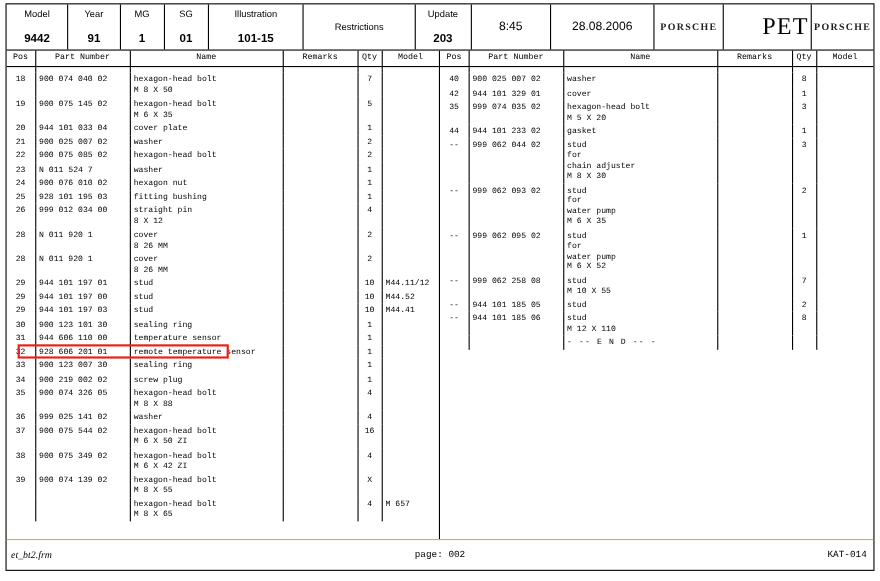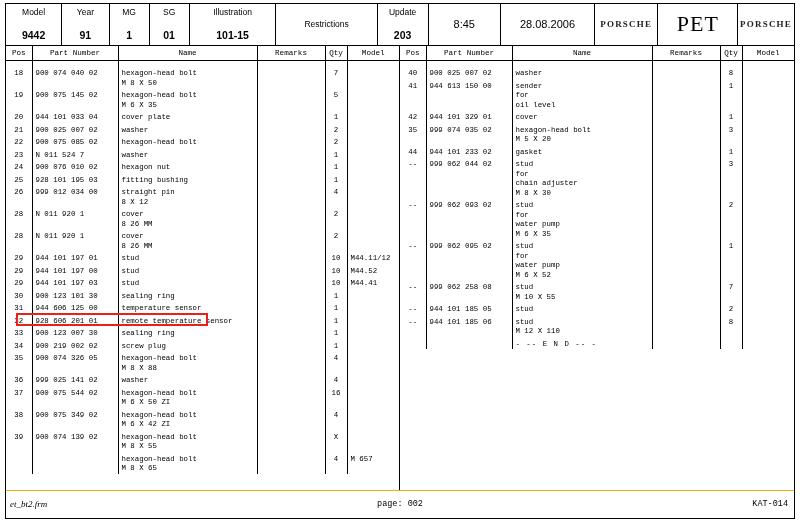--- a/index.html
+++ b/index.html
@@ -17,21 +17,21 @@
   .h-mg{width:44px;}
   .h-sg{width:44px;}
   .h-illu{width:96px;}
   .h-restr{width:112px;justify-content:center;}
   .h-restr .lab{font-size:8.5px;text-align:center;}
   .h-upd{width:56px;}
   .h-time{width:80px;justify-content:center;}
   .h-date{width:104px;justify-content:center;}
   .h-time .val,.h-date .val{font-size:11px;font-weight:normal;}
   .h-brand1{width:70px;justify-content:center;}
-  .h-pet{width:88px;justify-content:center;}
+  .h-pet{width:88px;justify-content:center;align-items:flex-end;}
   .h-brand2{flex:1;justify-content:center;border-right:none;}
   .brandtxt{font-family:"Liberation Serif",serif;font-size:9px;letter-spacing:1.2px;color:#222;font-weight:bold;}
   .pettxt{font-family:"Liberation Serif",serif;font-size:22px;letter-spacing:1px;}
 
   
   .body{display:flex;height:445px;box-sizing:border-box;border-bottom:1px solid #eab308;}
   .half{width:50%;box-sizing:border-box;}
   .half.left{border-right:1px solid #000;}
   table.grid{width:100%;border-collapse:collapse;table-layout:fixed;font-family:"Liberation Mono","DejaVu Sans Mono",monospace;font-size:7.4px;}
   table.grid th{font-weight:normal;font-size:7.6px;border-bottom:1px solid #000;border-right:1px solid #000;padding:3px 2px;text-align:center;height:14px;box-sizing:border-box;}
@@ -282,21 +282,21 @@
                 <td class="c-pn">900 123 101 30</td>
                 <td class="c-name">
                   <span class="nm2">sealing ring</span>
                 </td>
                 <td class="c-rem"></td>
                 <td class="c-qty">1</td>
                 <td class="c-mod"></td>
               </tr>
               <tr class="r">
                 <td class="c-pos">31</td>
-                <td class="c-pn">944 606 125 00</td>
+                <td class="c-pn">944 606 110 00</td>
                 <td class="c-name">
                   <span class="nm2">temperature sensor</span>
                 </td>
                 <td class="c-rem"></td>
                 <td class="c-qty">1</td>
                 <td class="c-mod"></td>
               </tr>
               <tr class="r">
                 <td class="c-pos">32</td>
                 <td class="c-pn">928 606 201 01</td>
@@ -422,32 +422,20 @@
                 <td class="c-pos">40</td>
                 <td class="c-pn">900 025 007 02</td>
                 <td class="c-name">
                   <span class="nm2">washer</span>
                 </td>
                 <td class="c-rem"></td>
                 <td class="c-qty">8</td>
                 <td class="c-mod"></td>
               </tr>
               <tr class="r">
-                <td class="c-pos">41</td>
-                <td class="c-pn">944 613 150 00</td>
-                <td class="c-name">
-                  <span class="nm2">sender</span>
-                  <span class="nm2">for</span>
-                  <span class="nm2">oil level</span>
-                </td>
-                <td class="c-rem"></td>
-                <td class="c-qty">1</td>
-                <td class="c-mod"></td>
-              </tr>
-              <tr class="r">
                 <td class="c-pos">42</td>
                 <td class="c-pn">944 101 329 01</td>
                 <td class="c-name">
                   <span class="nm2">cover</span>
                 </td>
                 <td class="c-rem"></td>
                 <td class="c-qty">1</td>
                 <td class="c-mod"></td>
               </tr>
               <tr class="r">

